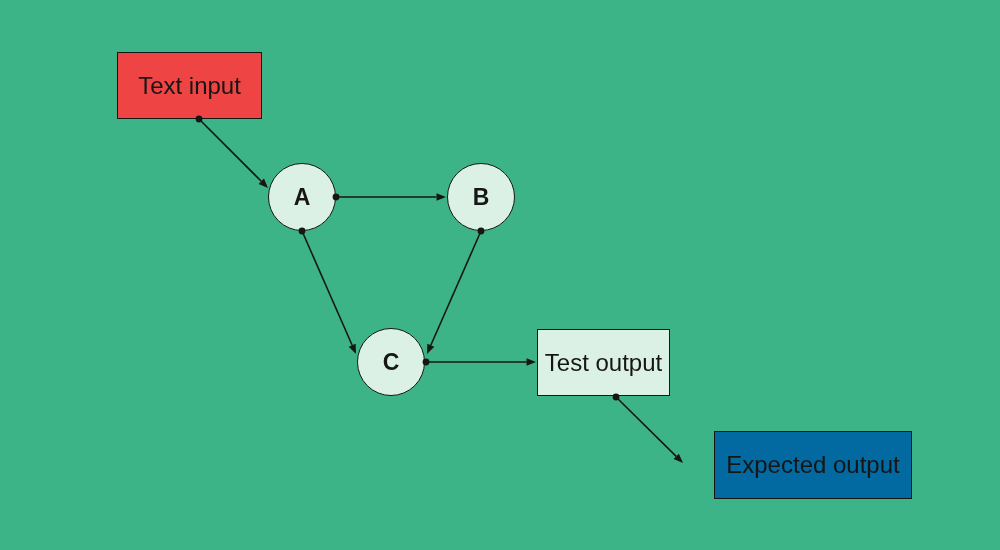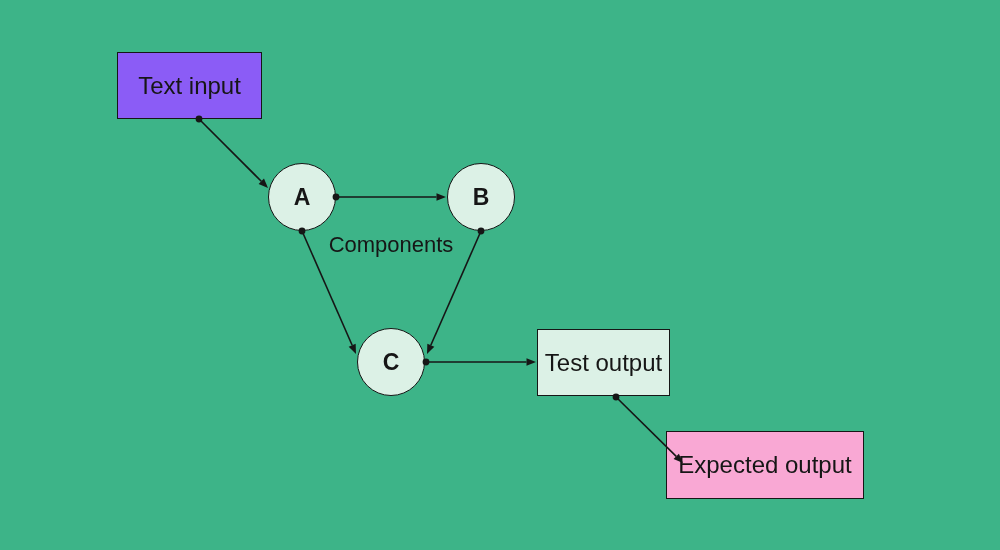--- a/index.html
+++ b/index.html
@@ -81,41 +81,40 @@
         <circle cx="426" cy="362" r="3.4" fill="#161616"></circle>
         <polygon points="536,362 526.5,365.8 526.5,358.2" fill="#161616"></polygon>
       </g>
       <g>
         <line x1="616" y1="397" x2="676.2321692493435" y2="456.3331816486071" stroke="#161616" stroke-width="1.6"></line>
         <circle cx="616" cy="397" r="3.4" fill="#161616"></circle>
         <polygon points="683,463 673.5654419087864,459.04031394886965 678.8988965899007,453.6260493483445" fill="#161616"></polygon>
       </g>
     </svg>
 
-  <div class="node" style="left: 117px; top: 52px; width: 145px; height: 67px; background: #8b5cf6; border-color: rgb(22, 22, 22);">
+  <div class="node" style="left: 117px; top: 52px; width: 145px; height: 67px; background: #ef4444; border-color: rgb(22, 22, 22);">
     <span class="node-label">Text input</span>
   </div>
 
   <div class="node circle" style="left: 268px; top: 163px; height: 68px; width: 68px; background: rgb(220, 241, 230); border-color: rgb(22, 22, 22);">
     <span class="node-label">A</span>
   </div>
 
   <div class="node circle" style="left: 447px; top: 163px; height: 68px; width: 68px; background: rgb(220, 241, 230); border-color: rgb(22, 22, 22);">
     <span class="node-label">B</span>
   </div>
 
   <div class="node circle" style="left: 357px; top: 328px; height: 68px; width: 68px; background: rgb(220, 241, 230); border-color: rgb(22, 22, 22);">
     <span class="node-label">C</span>
   </div>
 
   <div class="node" style="left: 537px; top: 329px; width: 133px; height: 67px; background: rgb(220, 241, 230); border-color: rgb(22, 22, 22);">
     <span class="node-label">Test output</span>
   </div>
 
-  <div class="node" style="left: 666px; top: 431px; width: 198px; height: 68px; background: #f9a8d4; border-color: rgb(22, 22, 22);">
+  <div class="node" style="left: 714px; top: 431px; width: 198px; height: 68px; background: #0369a1; border-color: rgb(22, 22, 22);">
     <span class="node-label">Expected output</span>
   </div>
 
   <div class="annotation" style="left: 391px; top: 230px;">
-    <div>Components</div>
   </div>
 
 </div>
 
 </body></html>

